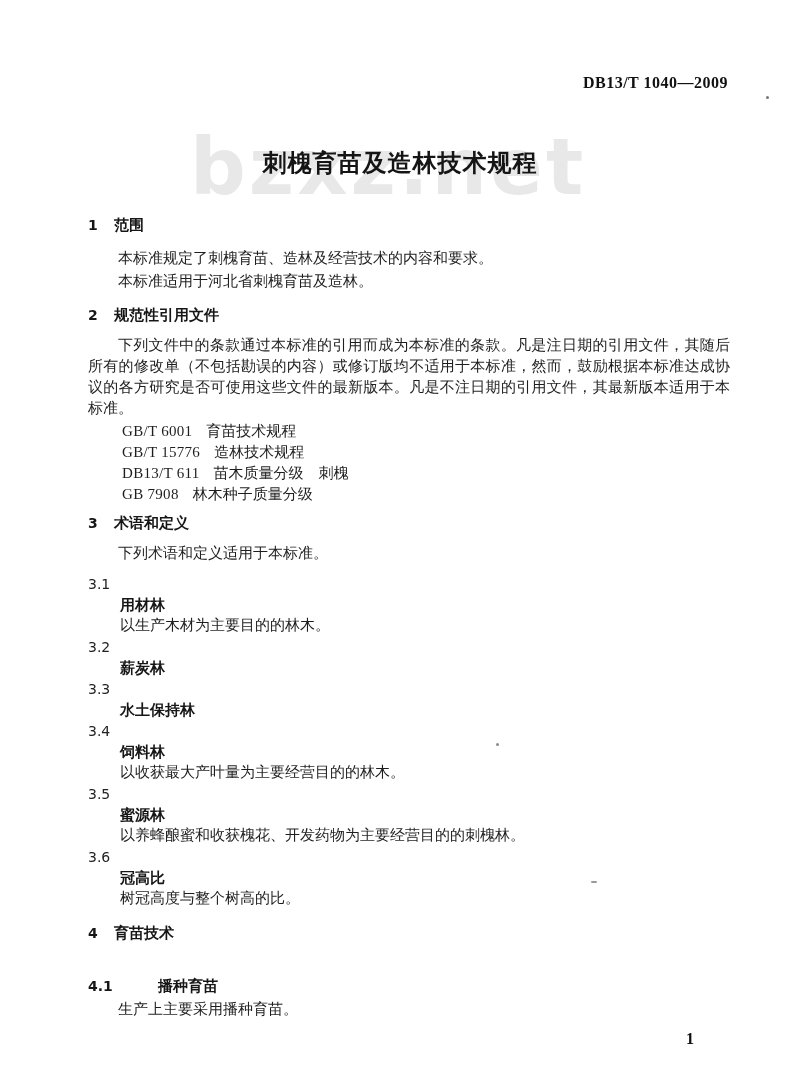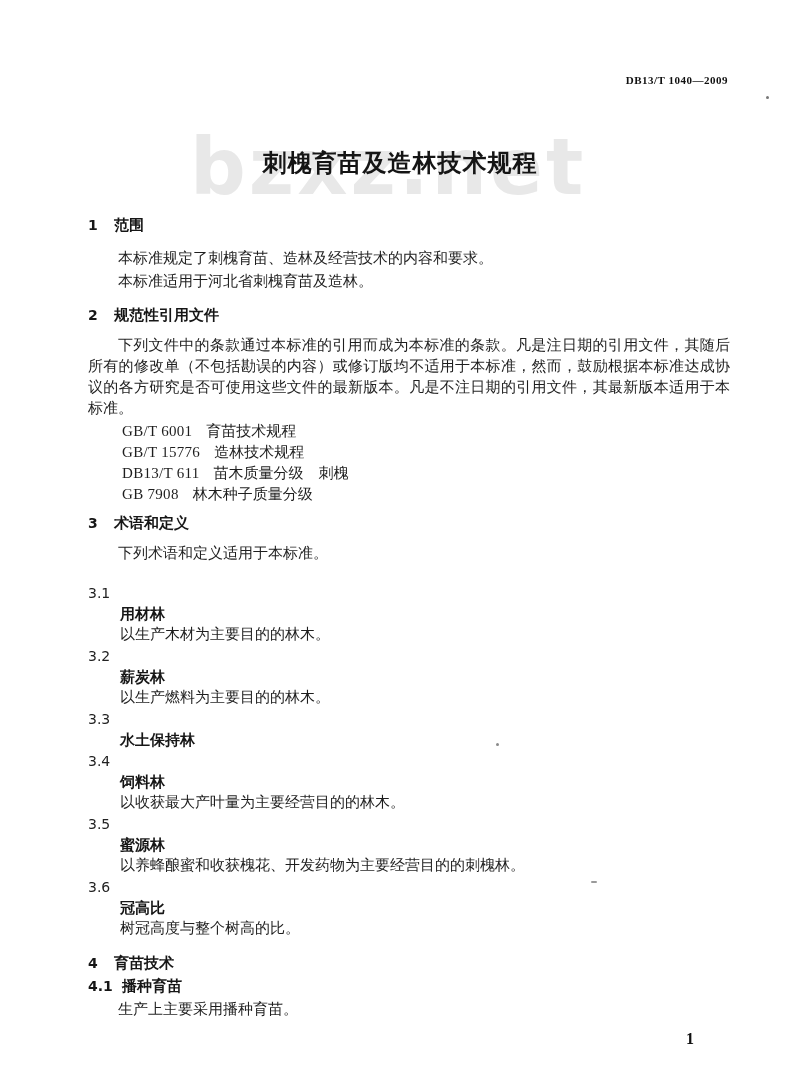--- a/index.html
+++ b/index.html
@@ -6,21 +6,21 @@
   .page{
     position:relative;
     width:800px;height:1090px;
     background:#ffffff;
     font-family:"Liberation Serif","DejaVu Serif",serif;
     color:#1e1e1e;
     overflow:hidden;
   }
   .doc-number{
     position:absolute;top:74px;right:72px;
-    font-size:11px;font-weight:bold;letter-spacing:.5px;
+    font-size:16px;font-weight:bold;letter-spacing:.5px;
     color:#111;
   }
   .watermark{
     position:absolute;left:190px;top:122px;
     font-family:"DejaVu Sans","Liberation Sans",sans-serif;
     font-weight:bold;font-size:78px;letter-spacing:3px;
     color:#e8e8e8;user-select:none;z-index:0;text-align:center;
   }
   .doc-title{
     position:absolute;top:147px;left:0;width:100%;
@@ -39,27 +39,27 @@
     width:26px;flex:0 0 26px;
     font-family:"DejaVu Sans","Liberation Sans",sans-serif;
     font-size:14px;
   }
   .sec-heading.sub .sec-num{width:34px;flex:0 0 34px;}
   .para{margin:0;text-indent:2em;text-align:justify;}
   .para.lh23{line-height:23px;}
   .mt3{margin-top:3px;}  .mt8{margin-top:8px;}
   .mt9{margin-top:9px;}  .mt11{margin-top:11px;}
   .mt12{margin-top:12px;} .mt13{margin-top:13px;}
-  .mt14{margin-top:2px;} .mt1{margin-top:1px;}
+  .mt14{margin-top:32px;gap:36px;} .mt1{margin-top:1px;}
   .intro2{line-height:21px;}
   .ref-list{margin:2px 0 0 0;padding:0 0 0 34px;list-style:none;}
   .ref-list li{line-height:21px;}
   .ref-code{letter-spacing:.3px;}
   .ref-title{margin-left:14px;}
-  .terms{margin-top:19px;}
+  .terms{margin-top:10px;}
   .term-block{line-height:21px;}
   .term-num{
     font-family:"DejaVu Sans","Liberation Sans",sans-serif;
     font-size:14px;color:#222;
   }
   .term-name{font-weight:bold;padding-left:32px;color:#161616;}
   .term-def{padding-left:32px;font-family:Liberation Mono, monospace;}
   .page-number{
     position:absolute;left:686px;top:1030px;
     font-size:16px;font-weight:bold;color:#111;
@@ -117,21 +117,20 @@
 
     <div class="terms">
       <div class="term-block">
         <div class="term-num">3.1</div>
         <div class="term-name">用材林</div>
         <div class="term-def">以生产木材为主要目的的林木。</div>
       </div>
       <div class="term-block">
         <div class="term-num">3.2</div>
         <div class="term-name">薪炭林</div>
-        <div class="term-def">以生产燃料为主要目的的林木。</div>
       </div>
       <div class="term-block">
         <div class="term-num">3.3</div>
         <div class="term-name">水土保持林</div>
       </div>
       <div class="term-block">
         <div class="term-num">3.4</div>
         <div class="term-name">饲料林</div>
         <div class="term-def">以收获最大产叶量为主要经营目的的林木。</div>
       </div>

